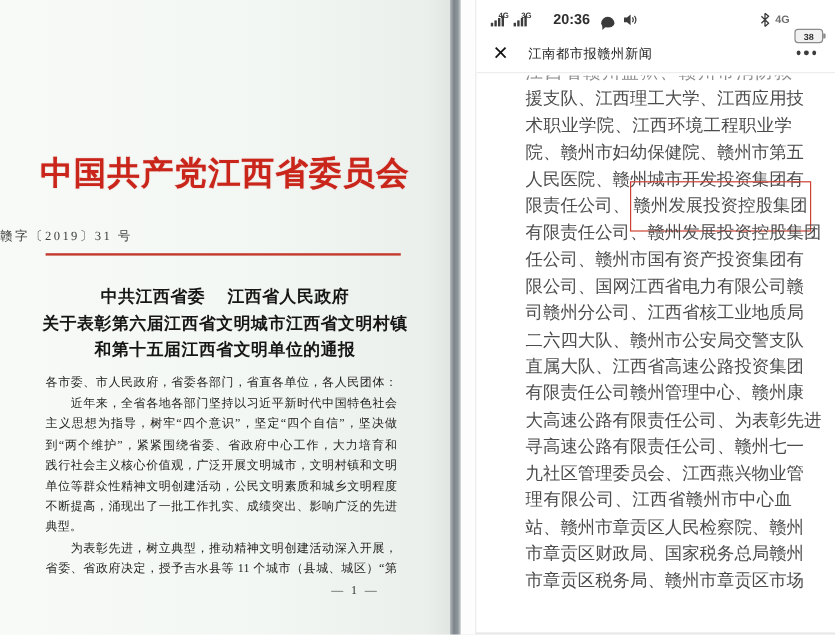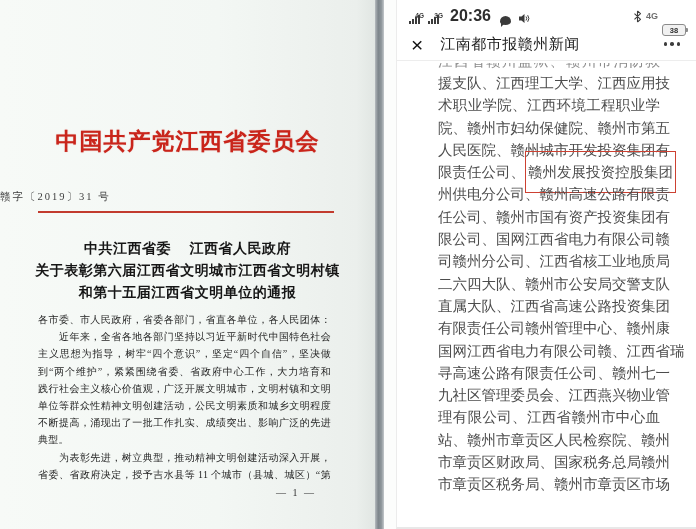--- a/index.html
+++ b/index.html
@@ -9,21 +9,21 @@
 
   
   #doc-panel { position:relative; width:396px; height:529px; overflow:hidden;
     background:linear-gradient(90deg,#f7faf7 0%,#f3f7f4 55%,#ebefec 90%,#e0e5e2 95%);
     font-family:"Liberation Serif","DejaVu Serif",serif; }
   .page-edge { position:absolute; top:0; left:375px; width:9px; height:529px;
     background:linear-gradient(90deg,#b6bbbf 0%,#7d858b 35%,#8d959a 70%,#c3c8cb 100%); }
   .page-gap { position:absolute; top:0; left:384px; width:12px; height:529px; background:#fcfdfc; }
 
   .doc-org-title { position:absolute; top:126px; left:0; width:375px; text-align:center;
-    font-size:23px; font-weight:bold; letter-spacing:1px; color:#c9251b;
+    font-size:27px; font-weight:bold; letter-spacing:1px; color:#c9251b;
     text-shadow:0 0 1px rgba(201,37,27,.45); white-space:nowrap; }
   .doc-number { position:absolute; top:190px; left:0; width:359px; 
     font-size:10.5px; letter-spacing:2px; color:#3d3d3d; }
   .doc-redline { position:absolute; top:211px; left:38px; width:296px; height:2px;
     background:#c23b2e; }
   .doc-heading { position:absolute; top:238px; left:0; width:375px; text-align:center;
     font-size:14px; font-weight:bold; color:#161616; line-height:22px; letter-spacing:0.5px; }
   .doc-body { position:absolute; top:311px; left:38px; width:293px;
     font-size:10px; line-height:17.2px; color:#1f1f1f; letter-spacing:0.2px; }
   .doc-body .d-line { text-align:justify; text-justify:inter-character; }
@@ -35,37 +35,37 @@
   #phone-panel { position:relative; width:300px; height:529px; background:#ffffff;
     border-left:1px solid #ececec; border-bottom:2px solid #e8e8e8; overflow:hidden; }
 
   .status-bar { height:28px; display:flex; align-items:center; padding:4px 10px 0 12px;
     color:#3c3c3c; }
   .sb-left { display:flex; align-items:flex-end; gap:4px; }
   .signal { position:relative; width:15px; height:12px; }
   .signal .bars { position:absolute; bottom:1px; left:0; display:flex; align-items:flex-end; gap:1px; }
   .signal .bars i { display:block; width:2px; background:#3c3c3c; }
   .signal .net { position:absolute; top:-1px; right:0; font-size:6.5px; font-weight:bold; color:#3c3c3c; }
-  .sb-time { font-size:16px; font-weight:bold; color:#2e2e2e; margin-left:3px; }
+  .sb-time { font-size:12px; font-weight:bold; color:#2e2e2e; margin-left:14px; }
   .bubble-icon { position:relative; width:11px; height:9px; background:#3a3a3a;
     border-radius:50% 50% 50% 50%/60% 60% 40% 40%; margin-left:5px; }
   .bubble-icon::after { content:""; position:absolute; left:1px; bottom:-2px;
     border:3px solid transparent; border-top-color:#3a3a3a; border-left-color:#3a3a3a; }
   .sb-right { margin-left:auto; display:flex; align-items:center; gap:4px; }
   .net-right { font-size:9px; color:#6f6f6f; font-weight:bold; }
   .battery { position:relative; width:24px; height:12px; border:1px solid #8b8b8b;
     border-radius:3px; background:#f1f1f1; display:flex; align-items:center; justify-content:center;margin-top:28px; }
   .battery::after { content:""; position:absolute; right:-3px; top:3px; width:2px; height:4px;
     background:#8b8b8b; border-radius:0 1px 1px 0; }
   .battery span { font-size:7.5px; color:#2e2e2e; font-weight:bold; }
 
   .title-bar { height:33px; display:flex; align-items:center; padding:0 16px 0 14px;
     border-bottom:1px solid #ededed; background:#fff; }
   .close-btn { font-size:21px; line-height:21px; color:#111; font-weight:400; cursor:pointer; }
-  .page-title { margin-left:17px; font-size:15px; color:#1c1c1c; letter-spacing:0.5px; }
+  .page-title { margin-left:17px; font-size:11px; color:#1c1c1c; letter-spacing:0.5px; }
   .more-btn { margin-left:auto; display:flex; gap:3px; align-items:center; cursor:pointer; padding:4px 0; }
   .more-btn i { width:3.5px; height:3.5px; border-radius:50%; background:#3d3d3d; }
 
   #article { padding:2px 36px 0 41px; font-size:14.5px; line-height:22.3px;
     color:#4c4c4c; }
   .a-line { text-align:justify; text-align-last:justify; text-justify:inter-character;
     white-space:nowrap; }
   .a-line.clip { height:9px; overflow:hidden; }
   .a-line.clip .inner { margin-top:-13px; color:#8a8a8a; }
   .redbox { border:1.5px solid #cd4132; padding:12px 2px; margin:0 -2px 0 0; }
@@ -154,28 +154,28 @@
 
     <div id="article">
         <div class="a-line clip">
           <div class="inner">江西省赣州监狱、赣州市消防救</div>
         </div>
         <div class="a-line">援支队、江西理工大学、江西应用技</div>
         <div class="a-line">术职业学院、江西环境工程职业学</div>
         <div class="a-line">院、赣州市妇幼保健院、赣州市第五</div>
         <div class="a-line">人民医院、赣州城市开发投资集团有</div>
         <div class="a-line">限责任公司、<span class="redbox">赣州发展投资控股集团</span></div>
-        <div class="a-line">州供电分公司、赣州高速公路有限责</div>
+        <div class="a-line">有限责任公司、赣州发展投资控股集团</div>
         <div class="a-line">任公司、赣州市国有资产投资集团有</div>
         <div class="a-line">限公司、国网江西省电力有限公司赣</div>
         <div class="a-line">司赣州分公司、江西省核工业地质局</div>
         <div class="a-line">二六四大队、赣州市公安局交警支队</div>
         <div class="a-line">直属大队、江西省高速公路投资集团</div>
         <div class="a-line">有限责任公司赣州管理中心、赣州康</div>
-        <div class="a-line">国网江西省电力有限公司赣、江西省瑞</div>
+        <div class="a-line">大高速公路有限责任公司、为表彰先进</div>
         <div class="a-line">寻高速公路有限责任公司、赣州七一</div>
         <div class="a-line">九社区管理委员会、江西燕兴物业管</div>
         <div class="a-line">理有限公司、江西省赣州市中心血</div>
         <div class="a-line">站、赣州市章贡区人民检察院、赣州</div>
         <div class="a-line">市章贡区财政局、国家税务总局赣州</div>
         <div class="a-line">市章贡区税务局、赣州市章贡区市场</div>
       </div>
   </div>
 
 </div>

